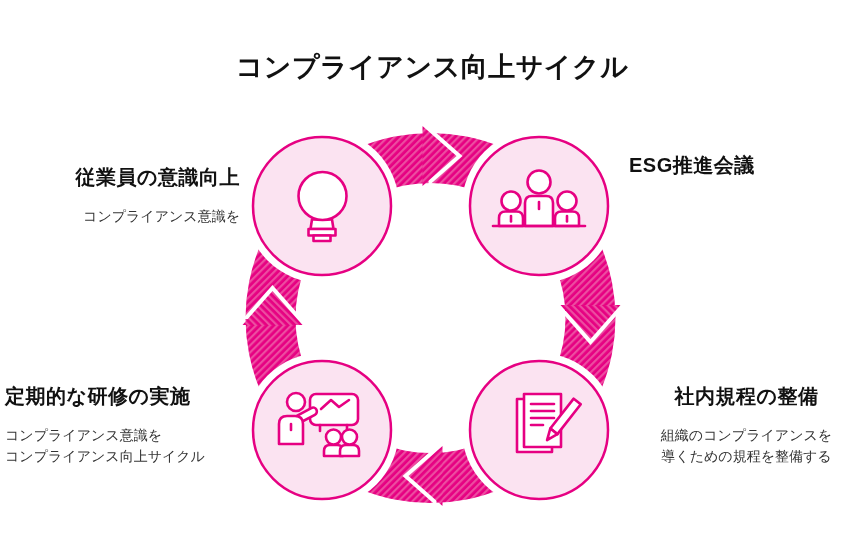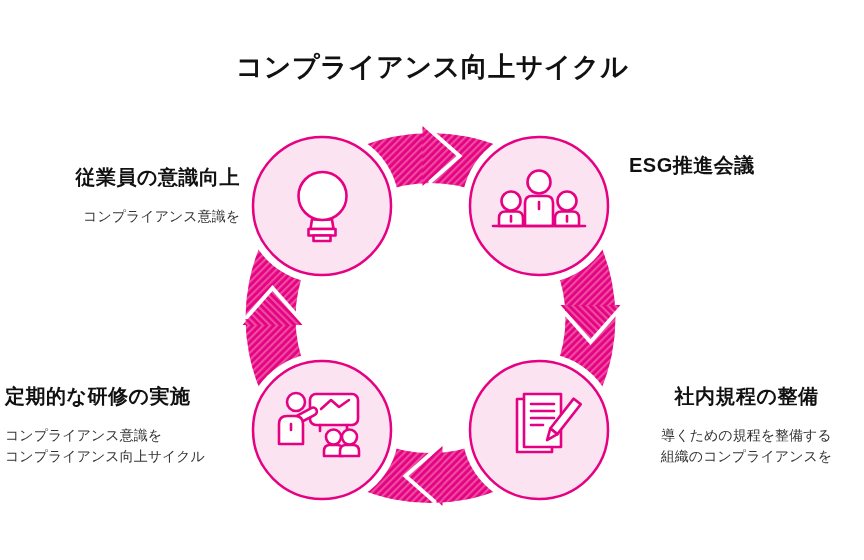--- a/index.html
+++ b/index.html
@@ -151,22 +151,22 @@
 
   <div class="node-text pos-tr">
     <div class="t">ESG推進会議</div>
     <div class="d">
     </div>
   </div>
 
   <div class="node-text pos-br">
     <div class="t">社内規程の整備</div>
     <div class="d">
+      <div>組織のコンプライアンスを</div>
       <div>導くための規程を整備する</div>
-      <div>組織のコンプライアンスを</div>
     </div>
   </div>
 
   <div class="node-text pos-bl">
     <div class="t">定期的な研修の実施</div>
     <div class="d">
       <div>コンプライアンス意識を</div>
       <div>コンプライアンス向上サイクル</div>
     </div>
   </div>

